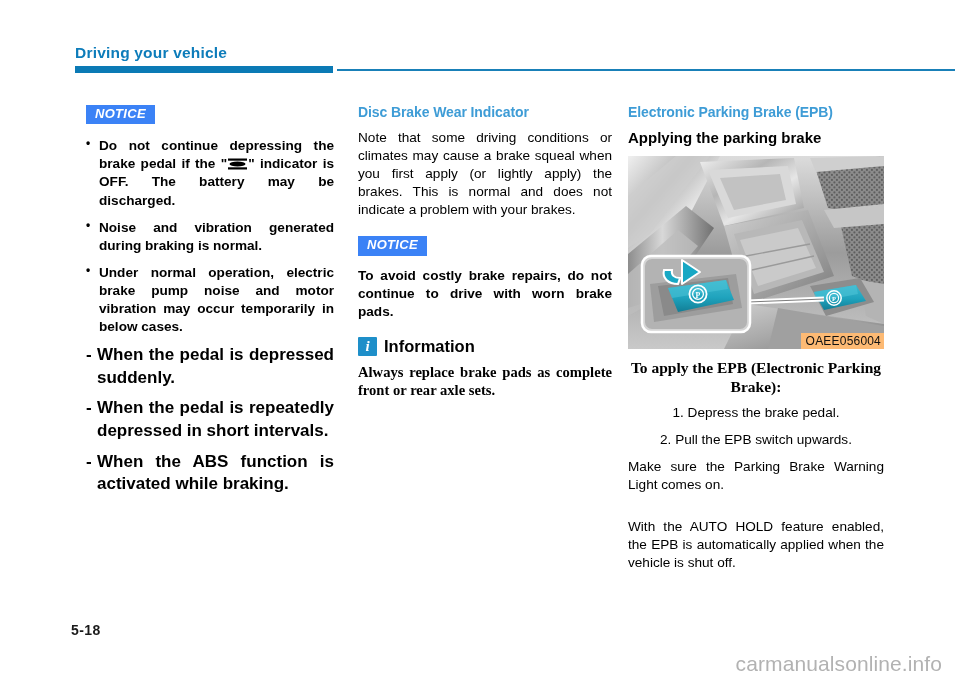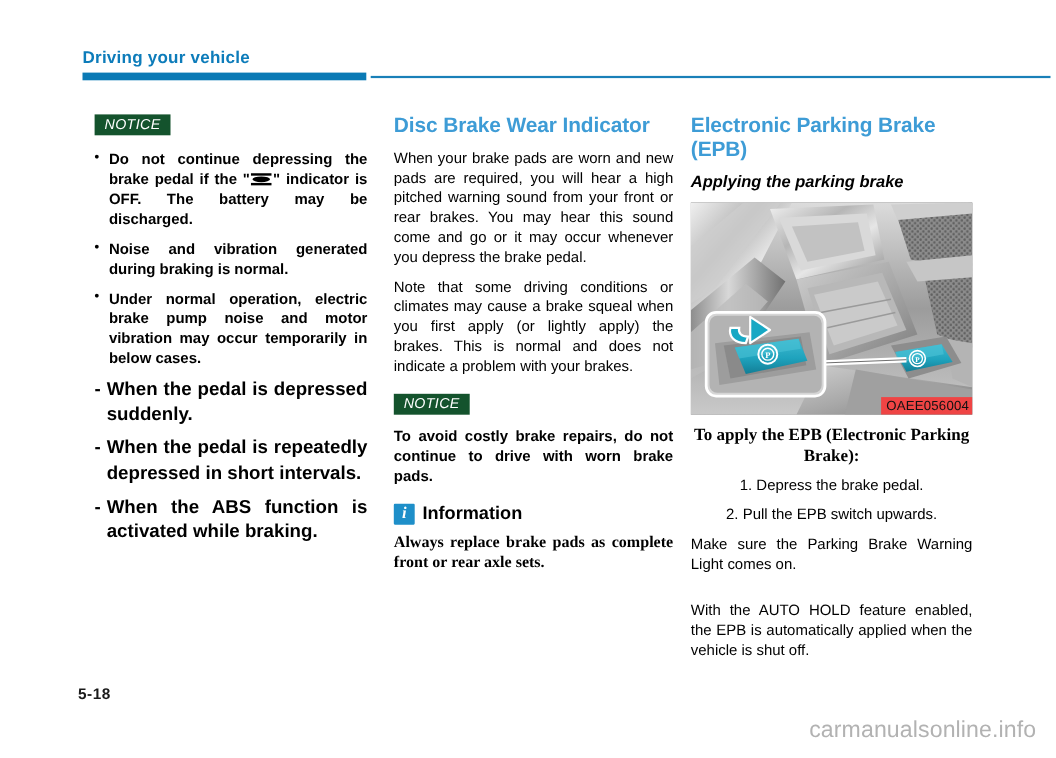--- a/index.html
+++ b/index.html
@@ -57,24 +57,24 @@
     position: absolute;
     top: 104px;
   }
   .col-left  { left: 86px;  width: 248px; }
   .col-mid   { left: 358px; width: 254px; }
   .col-right { left: 628px; width: 256px; }
 
   
   .notice-badge {
     display: inline-block;
-    background: #14532d;
+    background: #3b82f6;
     color: #ffffff;
     font-style: italic;
-    font-weight: normal;
+    font-weight: bold;
     font-size: 13px;
     letter-spacing: 0.3px;
     padding: 2px 9px 3px 9px;
     line-height: 1.1;
   }
   .notice-wrap { margin-bottom: 13px; }
   .notice-wrap-mid { margin-top: 16px; margin-bottom: 11px; }
 
   
   ul.bullets {
@@ -131,31 +131,30 @@
     width: 19px;
     height: 12px;
     vertical-align: -2px;
     margin: 0 1px;
   }
   .brake-glyph svg { display: block; }
 
   
   h2.sec-title {
     margin: 0 0 9px 0;
-    font-size: 19px;
+    font-size: 14px;
     font-weight: bold;
     color: #3e9cd6;
     line-height: 1.16;
     letter-spacing: -0.1px;
   }
   h3.sub-title {
     margin: 9px 0 9px 0;
     font-size: 15px;
     font-weight: bold;
-    font-style: italic;
     color: #000;
     line-height: 1.2;
   }
 
   
   p.body {
     margin: 0 0 9px 0;
     font-size: 13.6px;
     line-height: 1.325;
     text-align: justify;
@@ -219,21 +218,21 @@
     height: 193px;
     margin: 2px 0 10px 0;
     overflow: hidden;
     background: #9a9a9a;
   }
   .figure svg { display: block; }
   .fig-caption {
     position: absolute;
     right: 0;
     bottom: 0;
-    background: #ef4444;
+    background: #fdba74;
     color: #111;
     font-size: 12px;
     padding: 1px 3px 1px 5px;
     letter-spacing: 0.2px;
   }
 
   
   .page-number {
     position: absolute;
     left: 71px;
@@ -283,21 +282,20 @@
     <li>When the pedal is repeatedly depressed in short intervals.</li>
     <li>When the ABS function is activated while braking.</li>
   </ul>
 
 </div>
 
 <div class="col col-mid">
 
   <h2 class="sec-title">Disc Brake Wear Indicator</h2>
 
-  <p class="body">When your brake pads are worn and new pads are required, you will hear a high pitched warning sound from your front or rear brakes. You may hear this sound come and go or it may occur whenever you depress the brake pedal.</p>
   <p class="body">Note that some driving conditions or climates may cause a brake squeal when you first apply (or lightly apply) the brakes. This is normal and does not indicate a problem with your brakes.</p>
 
   <div class="notice-wrap-mid">
     <span class="notice-badge">NOTICE</span>
   </div>
 
   <p class="body body-bold">To avoid costly brake repairs, do not continue to drive with worn brake pads.</p>
 
   <div class="info-head">
     <span class="info-icon">i</span>

